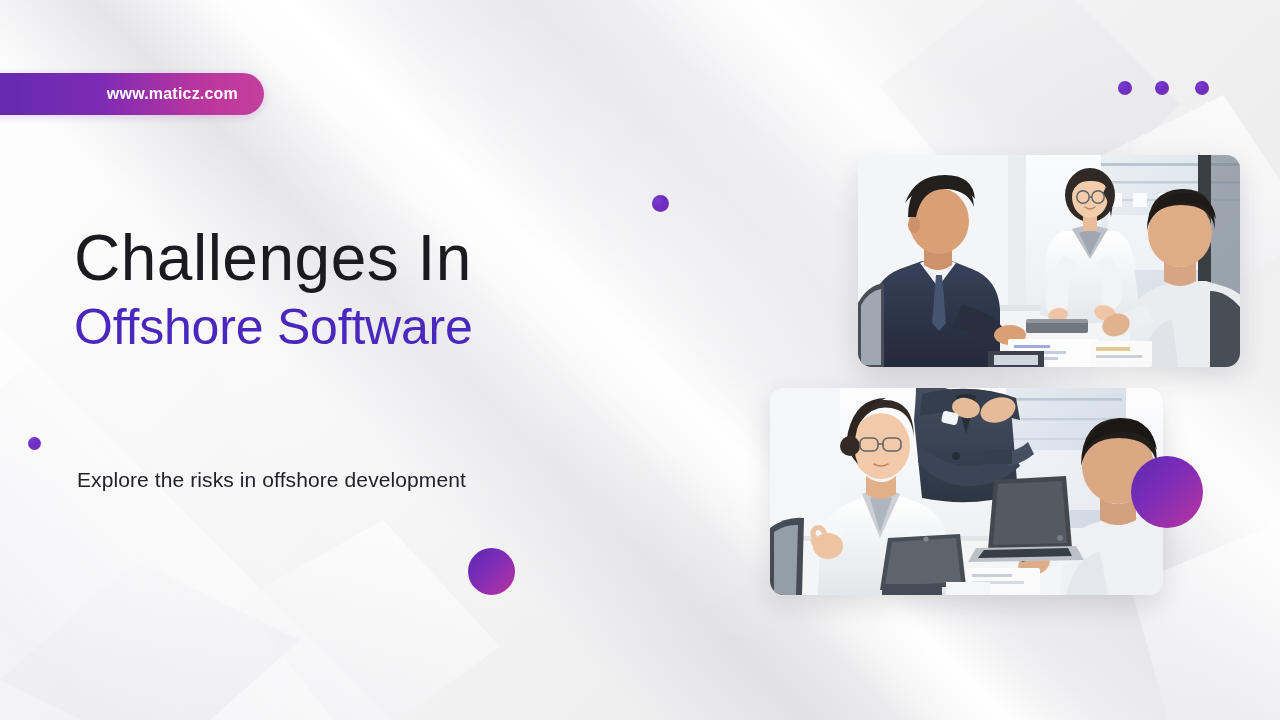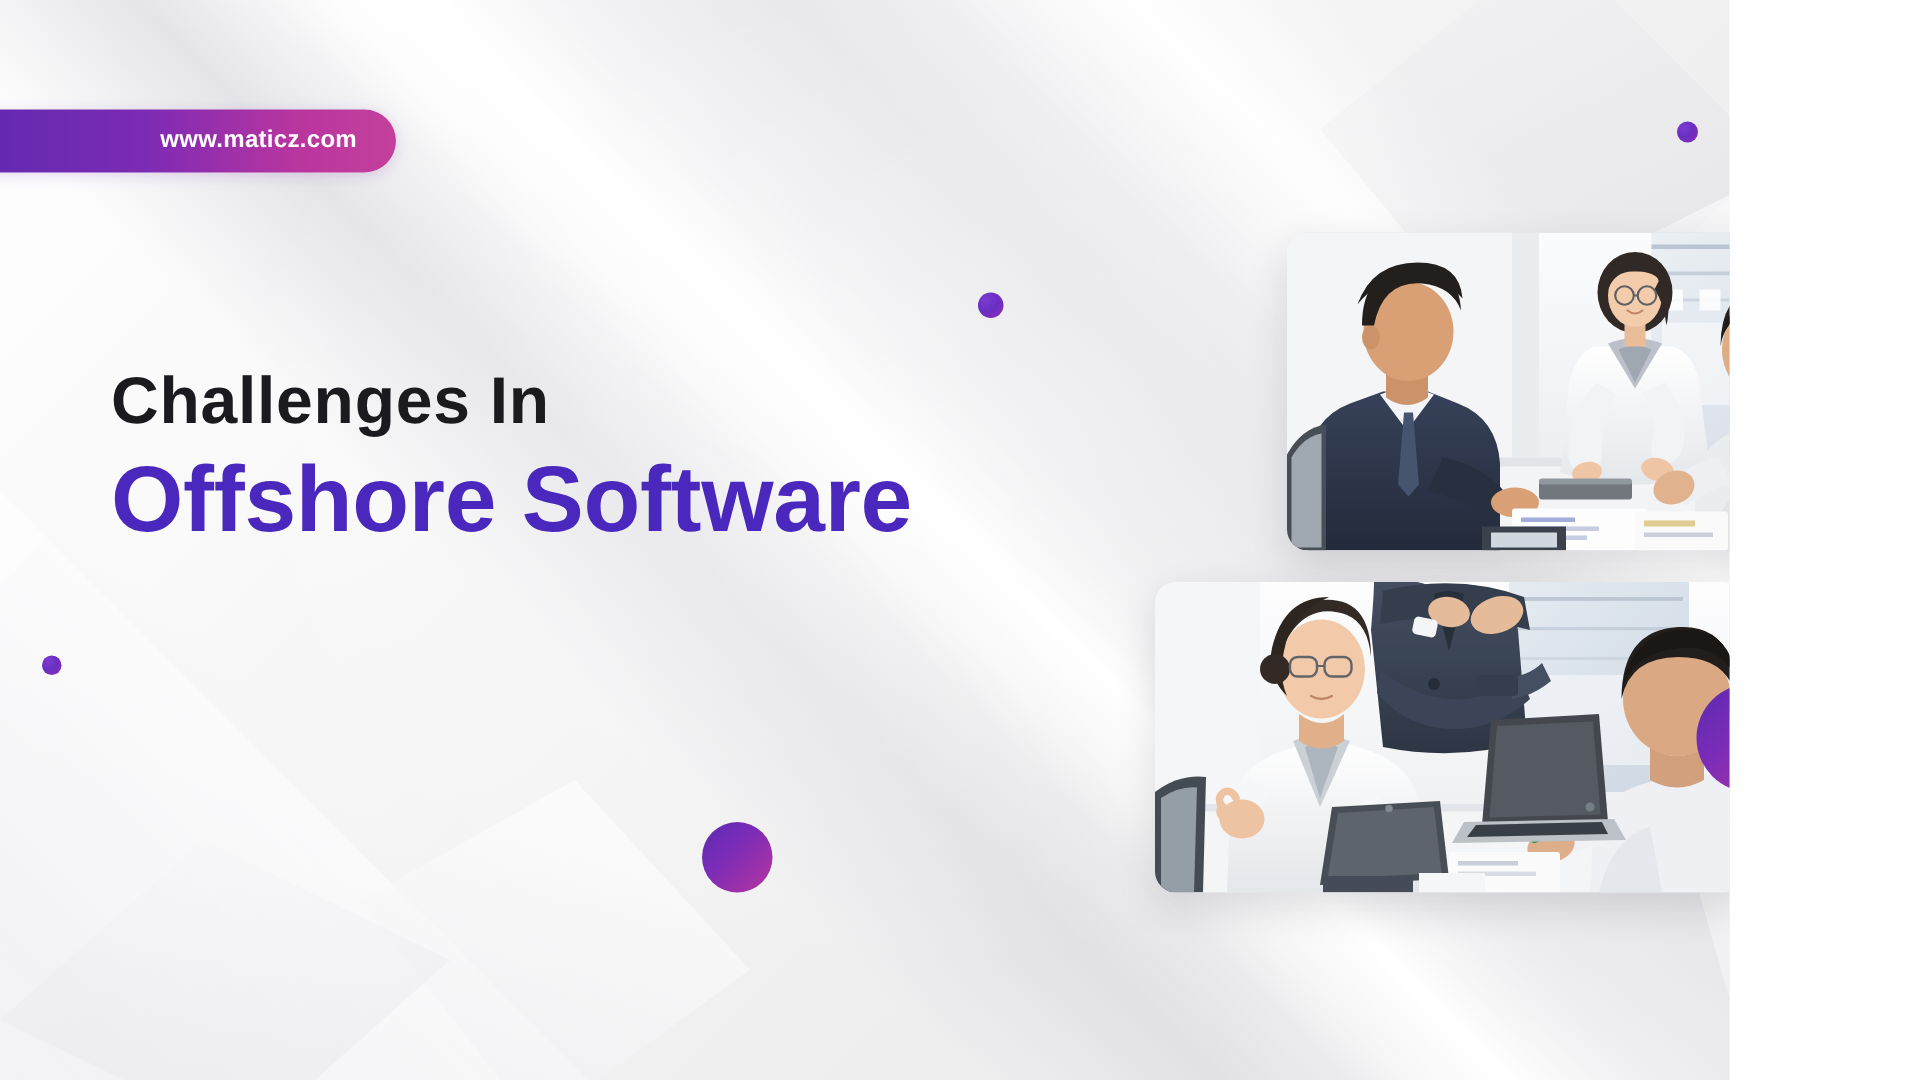--- a/index.html
+++ b/index.html
@@ -2,21 +2,21 @@
 <html><head>
 <meta charset="utf-8">
 <style>
   html, body {
     margin: 0;
     padding: 0;
     background: #ffffff;
   }
   #slide {
     position: relative;
-    width: 1153px;
+    width: 1280px;
     height: 720px;
     overflow: hidden;
     background: #f7f7f8;
     font-family: "Liberation Sans", sans-serif;
   }
 
   
   .bg-base {
     position: absolute;
     inset: 0;
@@ -136,31 +136,30 @@
   }
 
   
   .headline {
     position: absolute;
     left: 74px;
     top: 226px;
     width: 760px;
   }
   .line-1 {
-    font-size: 44px;
-    font-weight: 700;
+    font-size: 64px;
+    font-weight: 400;
     color: #1b1b1f;
     line-height: 1.02;
     letter-spacing: 0.5px;
     white-space: nowrap;
-    margin-top: 20px;
   }
   .line-2, .line-3 {
-    font-size: 62px;
-    font-weight: 700;
+    font-size: 50px;
+    font-weight: 400;
     color: #4a27bd;
     line-height: 1.12;
     letter-spacing: -0.2px;
     white-space: nowrap;
   }
   .line-2 { margin-top: 8px; }
   .subtitle {
     position: absolute;
     left: 77px;
     top: 468px;
@@ -237,20 +236,21 @@
   <div class="vignette"></div>
 
   <div class="url-pill">
     <span>www.maticz.com</span>
   </div>
 
   <div class="headline">
     <div class="line-1">Challenges In</div>
     <div class="line-2">Offshore Software</div>
   </div>
+  <div class="subtitle">Explore the risks in offshore development</div>
 
   <div class="photo photo-top">
     <svg viewBox="0 0 382 212" preserveAspectRatio="xMidYMid slice">
       <defs>
         <linearGradient id="wallA" x1="0" y1="0" x2="0" y2="1">
           <stop offset="0%" stop-color="#fbfcfd"></stop>
           <stop offset="100%" stop-color="#e6e9ed"></stop>
         </linearGradient>
         <linearGradient id="winA" x1="0" y1="0" x2="1" y2="1">
           <stop offset="0%" stop-color="#dfe6ee"></stop>

